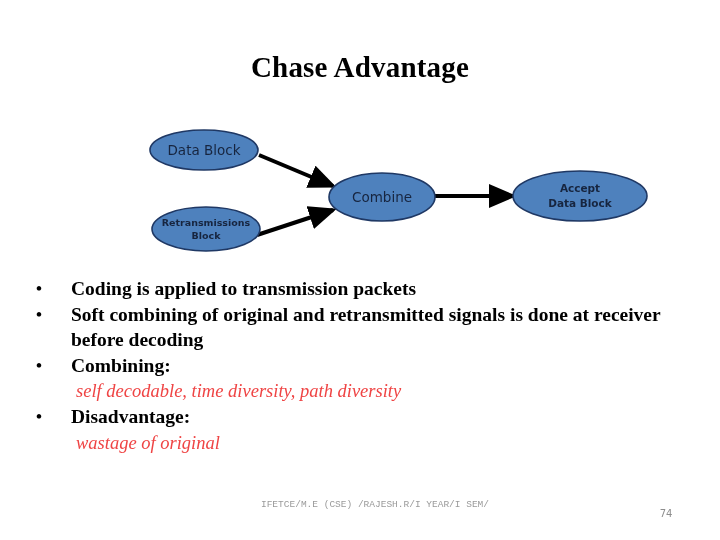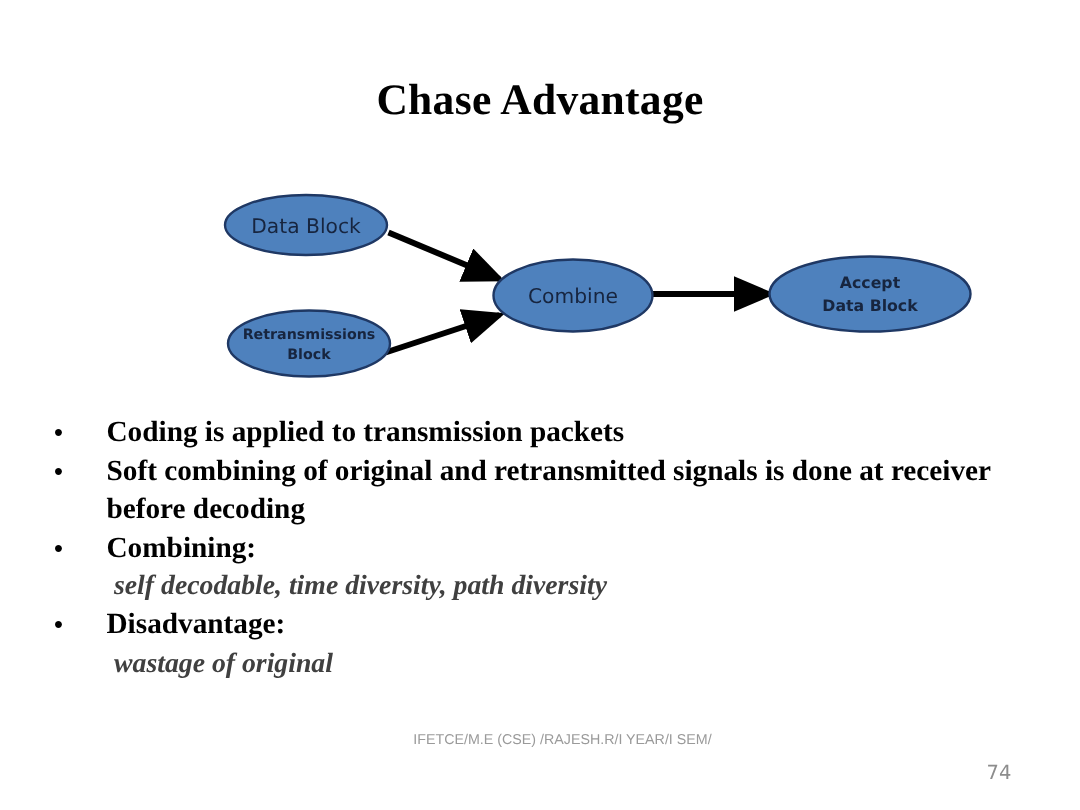--- a/index.html
+++ b/index.html
@@ -91,48 +91,48 @@
     text-align: left;
     font-size: 17px;
     line-height: 25.5px;
   }
   .bullet-text {
     flex: 1 1 auto;
     margin-left: 13px;
   }
   .sub-line {
     font-family: "Liberation Serif", serif;
-    font-weight: bold;
+    font-weight: normal;
     font-style: italic;
     font-size: 18.5px;
     line-height: 26px;
-    color: #404040;
+    color: #ef4444;
     padding-left: 40px;
   }
 
   
   .footer {
     position: absolute;
     left: 210px;
-    top: 488px;
+    top: 499px;
     width: 330px;
     text-align: center;
-    font-family: Liberation Sans, sans-serif;
+    font-family: Liberation Mono, monospace;
     font-size: 9.5px;
     line-height: 12.5px;
     color: #9a9a9a;
   }
   .page-number {
     position: absolute;
     left: 640px;
     top: 508px;
     width: 52px;
     text-align: center;
     font-family: "DejaVu Sans", sans-serif;
-    font-size: 13px;
+    font-size: 10px;
     color: #8d8d8d;
   }
 </style>
 </head>
 <body>
 
 <div class="slide">
 
   <div class="slide-title">Chase Advantage</div>
 

